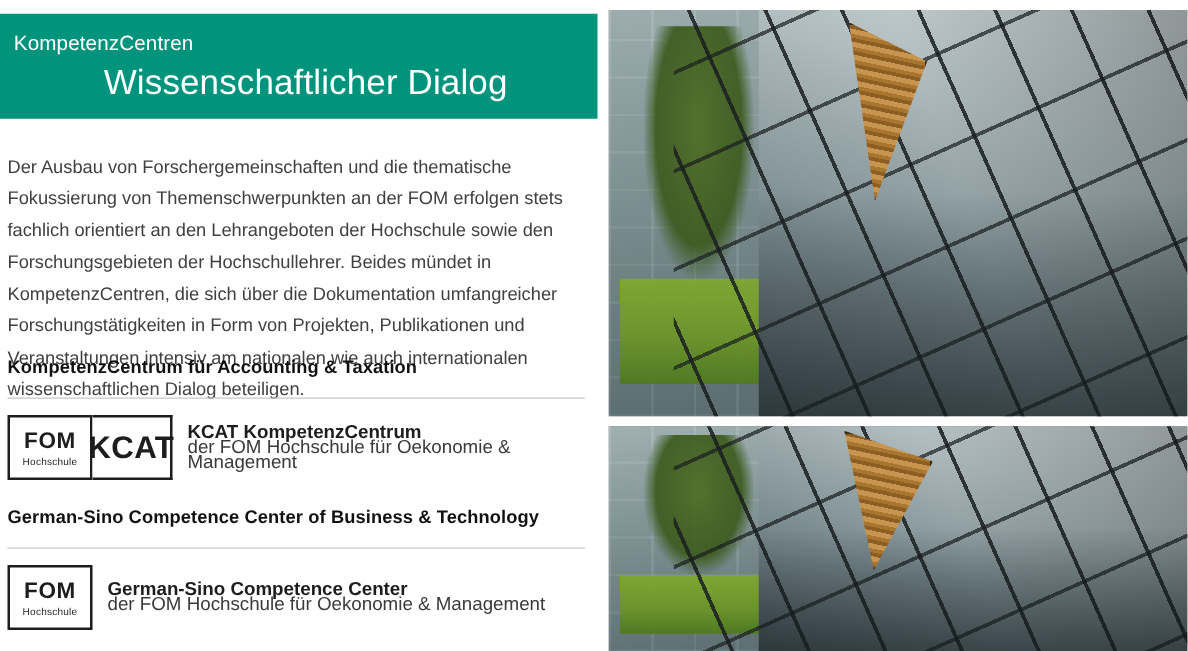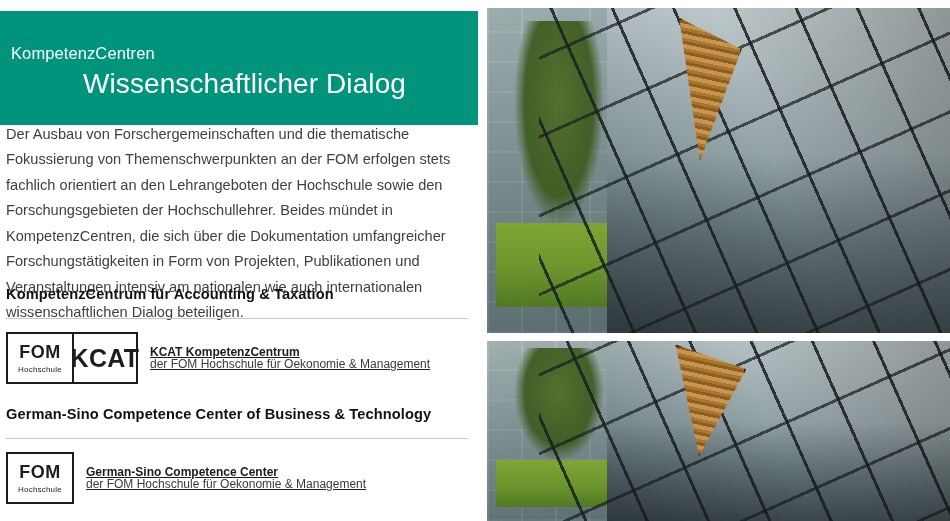--- a/index.html
+++ b/index.html
@@ -28,24 +28,24 @@
     width: 478px;
     height: 521px;
     box-sizing: border-box;
   }
 
   .header-band {
     position: absolute;
     left: 0;
     top: 11px;
     width: 478px;
-    height: 114px;
+    height: 84px;
     background: #00947d;
     box-sizing: border-box;
-    padding: 32px 0 0 11px;
+    padding: 14px 0 0 11px;
     color: #ffffff;
   }
   .header-eyebrow {
     font-size: 16.5px;
     line-height: 21px;
     font-weight: normal;
     letter-spacing: 0.1px;
   }
   .header-title {
     font-size: 28px;
@@ -132,24 +132,23 @@
   }
   .acronym-box .acronym {
     font-size: 25px;
     font-weight: bold;
     letter-spacing: 0.3px;
     color: #1d1d1b;
   }
 
   .logo-caption {
     margin-left: 12px;
-    font-size: 12px;
+    font-size: 15px;
     line-height: 12.3px;
     color: #1d1d1b;
-    text-decoration: underline;
   }
   .logo-caption .cap-strong {
     font-weight: bold;
   }
   .logo-caption .cap-light {
     color: #3a3a3a;
   }
 
   
   .photos {

